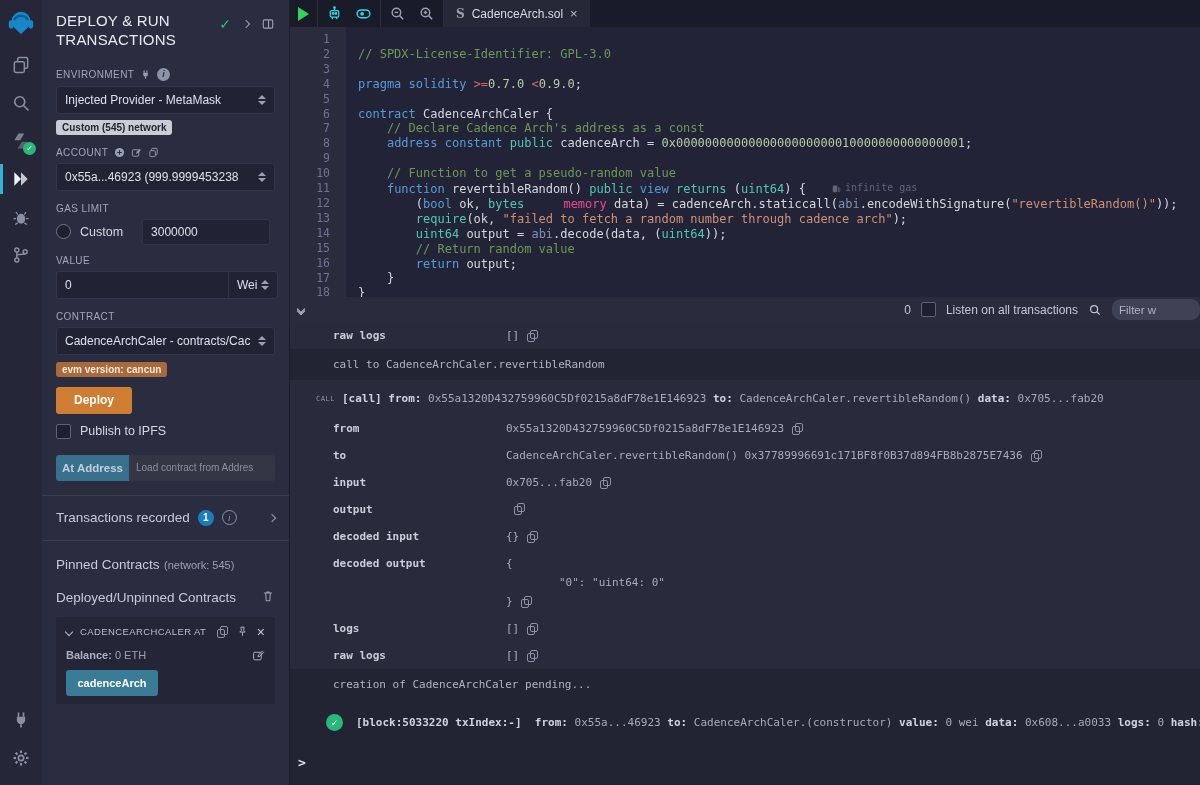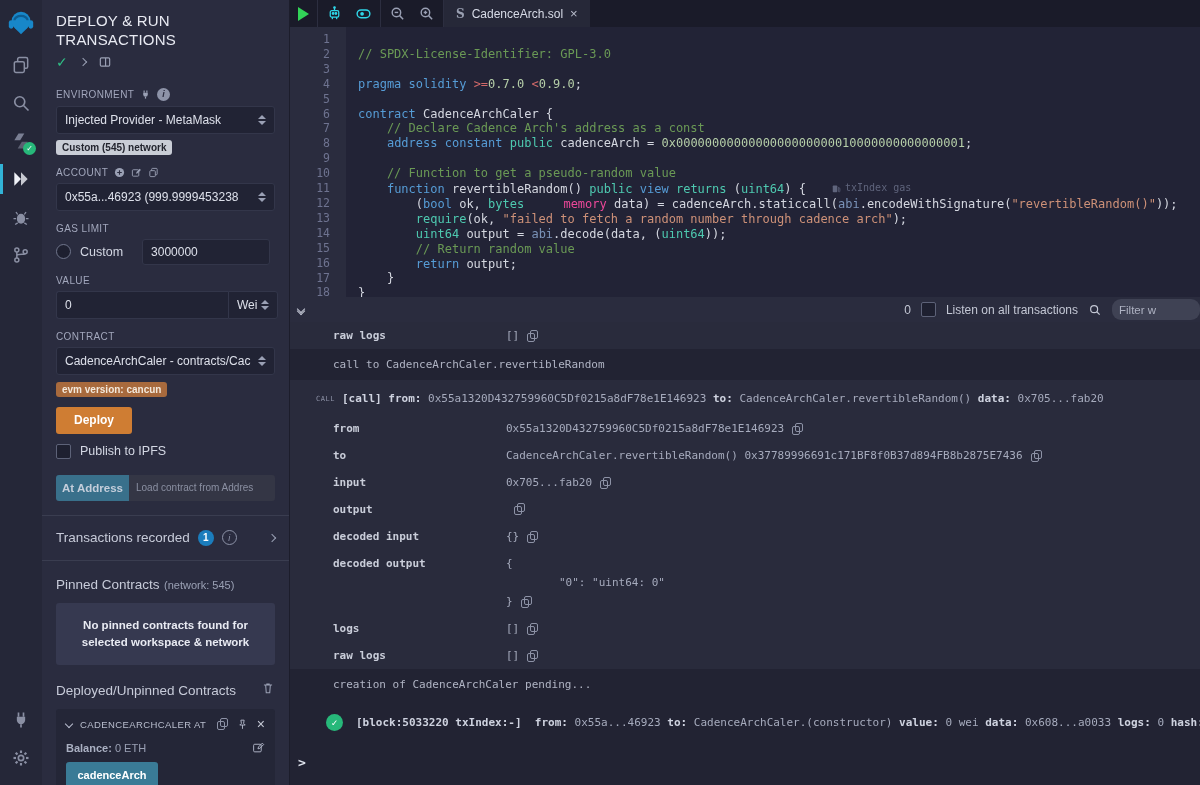--- a/index.html
+++ b/index.html
@@ -16,21 +16,21 @@
   .rail-item.active::before { content:""; position:absolute; left:0; top:4px; bottom:4px; width:3px; background:#32b3d6; }
   .rail-item svg { width:20px; height:20px; }
   .rail .spacer { flex:1; }
   .badge-check { position:absolute; right:6px; bottom:5px; width:13px; height:13px; border-radius:50%;
     background:#27b87a; color:#fff; font-size:8px; line-height:13px; text-align:center; }
 
   
   .sidebar { width:248px; background:#2a2c3f; flex:none; display:flex; flex-direction:column;
     border-right:1px solid #1c1d2b; overflow:hidden; color:#cfd3e0; }
   .sb-pad { padding:0 14px; }
-  .sb-header { display:flex; align-items:flex-start; padding:12px 14px 6px 14px;flex-direction:column; }
+  .sb-header { display:flex; align-items:flex-start; padding:12px 14px 6px 14px; }
   .sb-title { font-size:15px; color:#e8eaf2; line-height:1.25; letter-spacing:.2px; flex:1; }
   .hdr-icons { display:flex; gap:12px; align-items:center; margin-top:4px; color:#9aa0b4; }
   .glyph-check { color:#2fbf85; font-size:14px; }
   .chev { display:inline-block; width:6px; height:6px; border-right:1.6px solid currentColor;
     border-bottom:1.6px solid currentColor; transform:rotate(-45deg); }
   .chev-down { transform:rotate(45deg); }
   .label { font-size:10px; letter-spacing:.4px; color:#a2a7bc; margin:12px 0 5px 0; display:flex; align-items:center; gap:6px; }
   .label svg { width:11px; height:11px; color:#9aa0b4; }
   .info-dot { width:13px; height:13px; border-radius:50%; background:#8d93a8; color:#2a2c3f;
     font-size:9px; font-weight:bold; text-align:center; line-height:13px; font-style:italic; }
@@ -332,21 +332,20 @@
       <span>Transactions recorded</span>
       <span class="count-badge">1</span>
       <span class="info-circ">i</span>
       <span class="chev"></span>
     </div>
     <div class="divider" style="margin-top:0"></div>
 
     <div class="sb-pad" style="margin-top:14px">
       <span class="sec-title">Pinned Contracts</span>
       <span class="sec-note">(network: 545)</span>
-      <div class="empty-box">No pinned contracts found for selected workspace &amp; network</div>
 
       <div class="dep-head">
         <span class="sec-title">Deployed/Unpinned Contracts</span>
         <span class="trash">
           <svg viewBox="0 0 24 24" fill="none" stroke="currentColor" stroke-width="1.8">
               <path d="M5 7 h14 M10 7 V5 h4 v2 M8 7 l1 13 h6 l1-13"></path>
             </svg>
         </span>
       </div>
 
@@ -445,21 +444,21 @@
           <div class="cl"><span class="c-kw">pragma</span><span class="c-pl"> </span><span class="c-kw">solidity</span><span class="c-pl"> </span><span class="c-op">&gt;=</span><span class="c-num">0.7.0</span><span class="c-pl"> </span><span class="c-op">&lt;</span><span class="c-num">0.9.0</span><span class="c-pl">;</span></div>
           <div class="cl">&nbsp;</div>
           <div class="cl"><span class="c-kw">contract</span><span class="c-pl"> CadenceArchCaler {</span></div>
           <div class="cl"><span class="c-cm">    // Declare Cadence Arch's address as a const</span></div>
           <div class="cl"><span class="c-pl">    </span><span class="c-kw">address</span><span class="c-pl"> </span><span class="c-kw">constant</span><span class="c-pl"> </span><span class="c-ty">public</span><span class="c-pl"> cadenceArch = </span><span class="c-num">0x0000000000000000000000010000000000000001</span><span class="c-pl">;</span></div>
           <div class="cl">&nbsp;</div>
           <div class="cl"><span class="c-cm">    // Function to get a pseudo-random value</span></div>
           <div class="cl"><span class="c-pl">    </span><span class="c-kw">function</span><span class="c-pl"> revertibleRandom() </span><span class="c-ty">public</span><span class="c-pl"> </span><span class="c-kw">view</span><span class="c-pl"> </span><span class="c-ty">returns</span><span class="c-pl"> (</span><span class="c-ty">uint64</span><span class="c-pl">) {</span><span class="ghost"><svg viewBox="0 0 12 12" fill="currentColor">
                 <rect x="1" y="2" width="6" height="9" rx="1"></rect>
                 <path d="M8.5 4.5 l2 1.2 v3.8 a1 1 0 0 1 -2 0 z" fill="none" stroke="currentColor"></path>
-              </svg><span>txIndex gas</span></span></div>
+              </svg><span>infinite gas</span></span></div>
           <div class="cl"><span class="c-pl">        (</span><span class="c-kw">bool</span><span class="c-pl"> ok, </span><span class="c-ty">bytes</span><span class="c-pl"> </span><span class="c-mem">memory</span><span class="c-pl"> data) = cadenceArch.staticcall(</span><span class="c-abi">abi</span><span class="c-pl">.encodeWithSignature(</span><span class="c-str">"revertibleRandom()"</span><span class="c-pl">));</span></div>
           <div class="cl"><span class="c-pl">        </span><span class="c-ty">require</span><span class="c-pl">(ok, </span><span class="c-str">"failed to fetch a random number through cadence arch"</span><span class="c-pl">);</span></div>
           <div class="cl"><span class="c-pl">        </span><span class="c-ty">uint64</span><span class="c-pl"> output = </span><span class="c-abi">abi</span><span class="c-pl">.decode(data, (</span><span class="c-ty">uint64</span><span class="c-pl">));</span></div>
           <div class="cl"><span class="c-cm">        // Return random value</span></div>
           <div class="cl"><span class="c-pl">        </span><span class="c-kw">return</span><span class="c-pl"> output;</span></div>
           <div class="cl"><span class="c-pl">    }</span></div>
           <div class="cl"><span class="c-pl">}</span></div>
         </div>
     </div>
 

